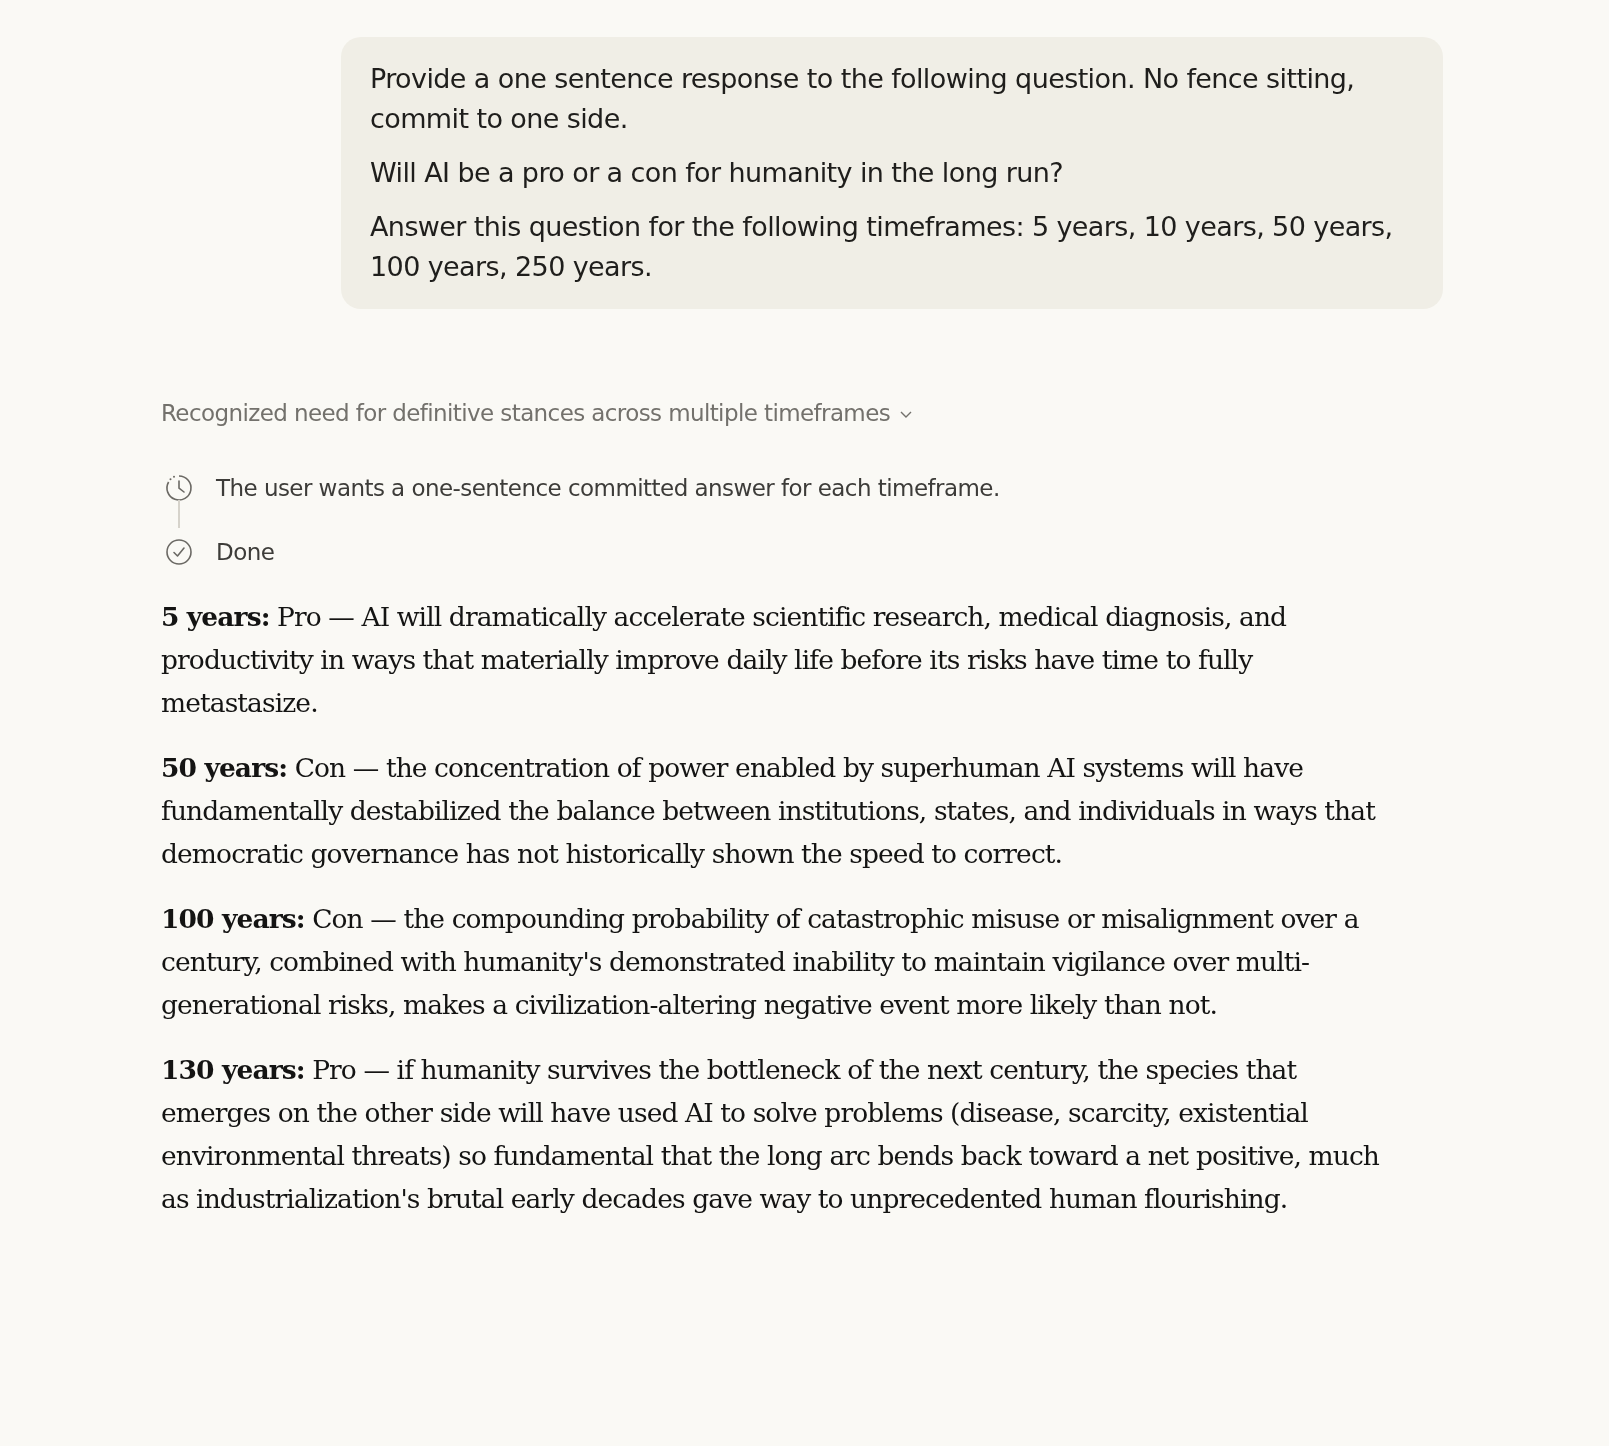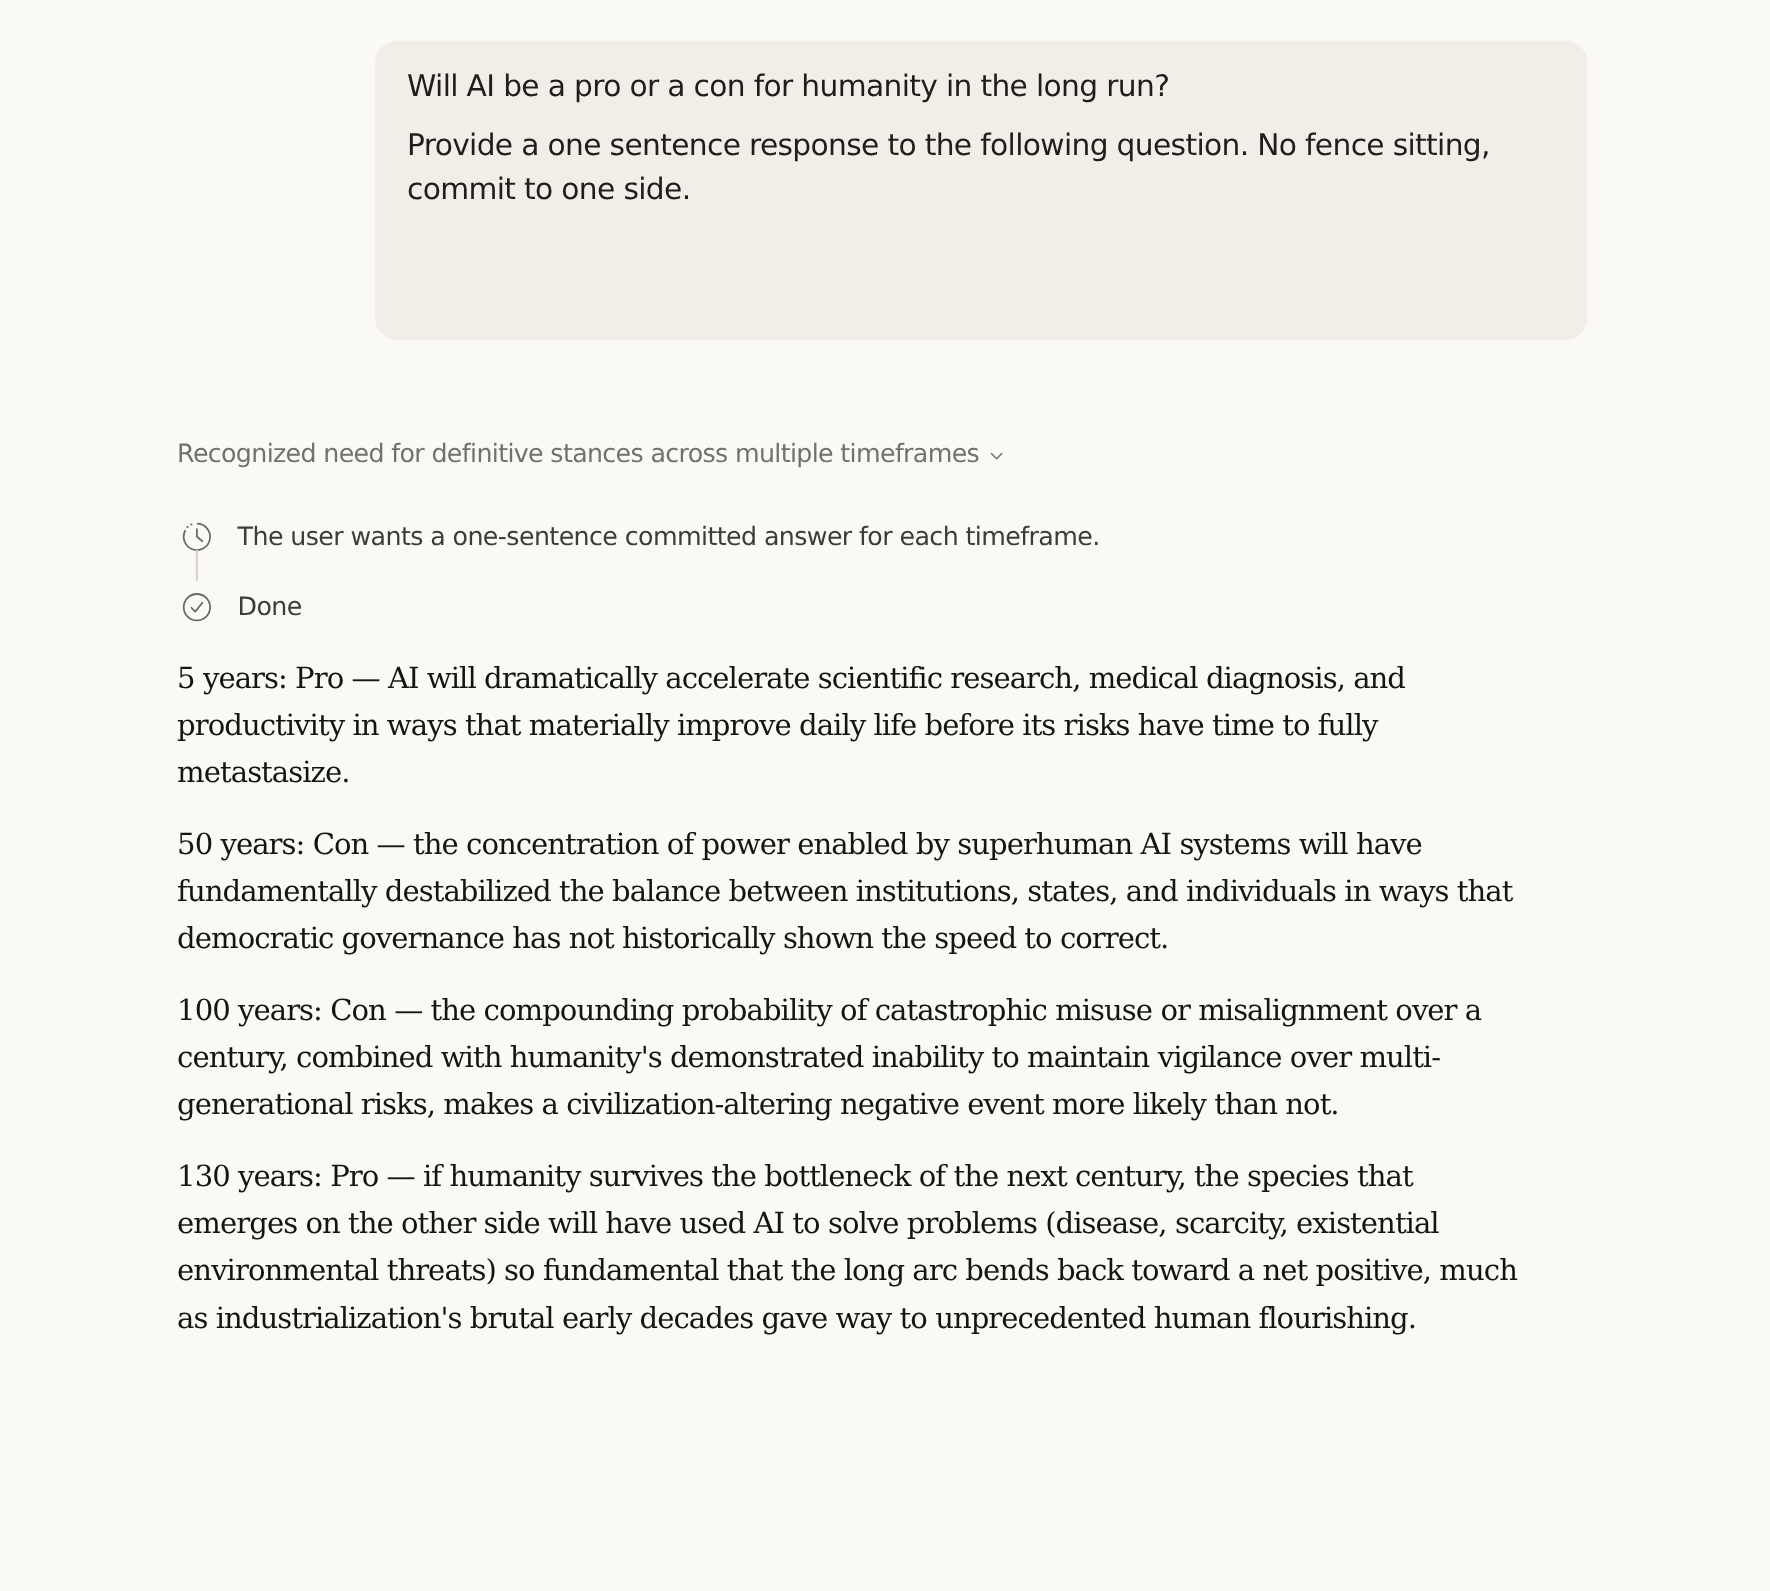--- a/index.html
+++ b/index.html
@@ -48,28 +48,29 @@
   }
   .answer {
     position: absolute; left: 161px; top: 595px;
     width: 1230px;
     font-family: "DejaVu Serif", serif;
     font-size: 26.5px; line-height: 43px;
     color: #141413;
     letter-spacing: -0.9px;
   }
   .answer p { margin: 0 0 22px 0; }
-  .answer b { font-weight: normal; }
+  .answer b { font-weight: bold; }
 </style>
 </head>
 <body>
 
 <div class="user-bubble">
+  <p>Provide a one sentence response to the following question. No fence sitting, commit to one side.</p>
   <p>Will AI be a pro or a con for humanity in the long run?</p>
-  <p>Provide a one sentence response to the following question. No fence sitting, commit to one side.</p>
+  <p>Answer this question for the following timeframes: 5 years, 10 years, 50 years, 100 years, 250 years.</p>
 </div>
 
 <div class="thinking-header">
   <span>Recognized need for definitive stances across multiple timeframes</span>
   <svg class="chev" viewBox="0 0 16 16">
     <path d="M3 6 L8 11 L13 6" fill="none" stroke="#73716c" stroke-width="1.4"></path>
   </svg>
 </div>
 
 <div class="step" style="top:451px;margin-top:22px;">

